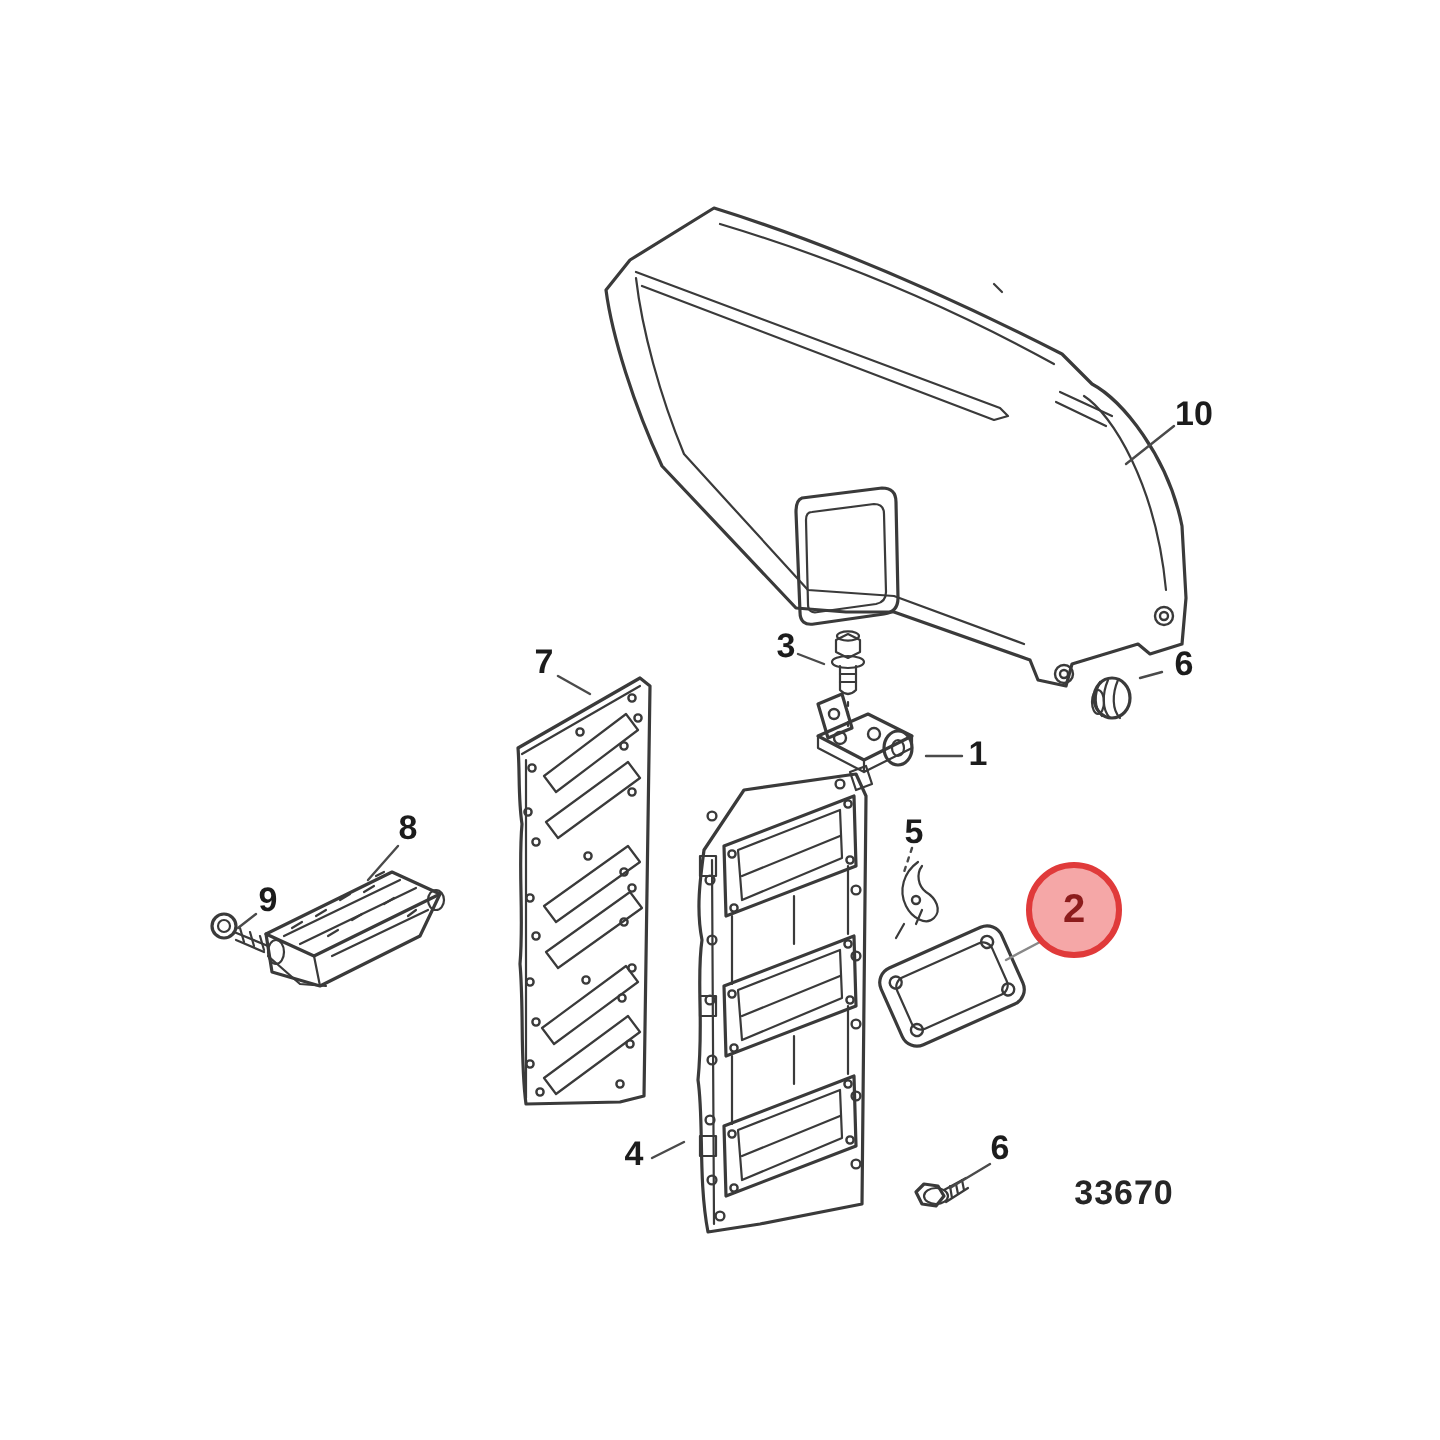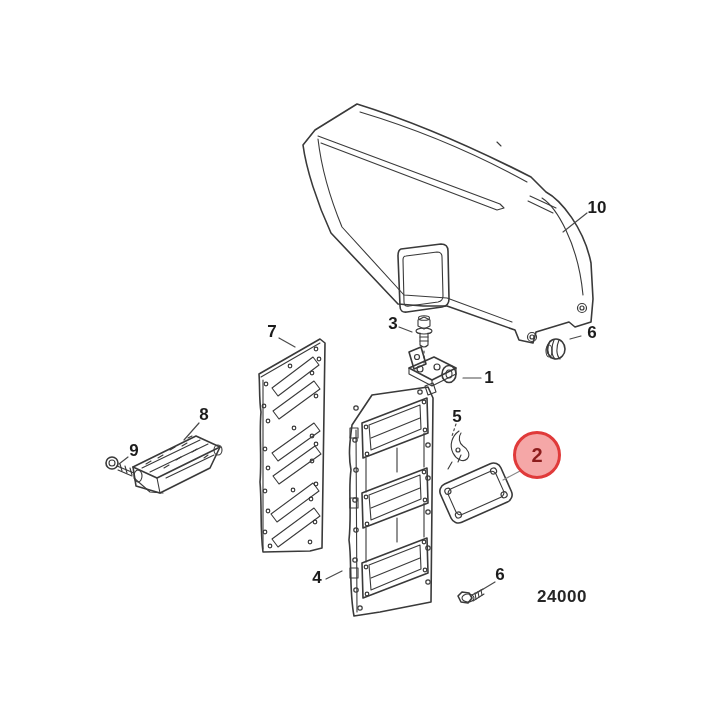--- a/index.html
+++ b/index.html
@@ -255,15 +255,15 @@
   <div class="callout" style="left:457px;top:416px">5</div>
   <div class="callout" style="left:204px;top:414px">8</div>
   <div class="callout" style="left:134px;top:450px">9</div>
   <div class="callout" style="left:317px;top:577px">4</div>
   <div class="callout" style="left:500px;top:574px">6</div>
 
   <div id="highlight-circle">
     <span>2</span>
   </div>
 
-  <div id="diagram-number">24000</div>
+  <div id="diagram-number">33670</div>
 
 </div>
 
 </body></html>

